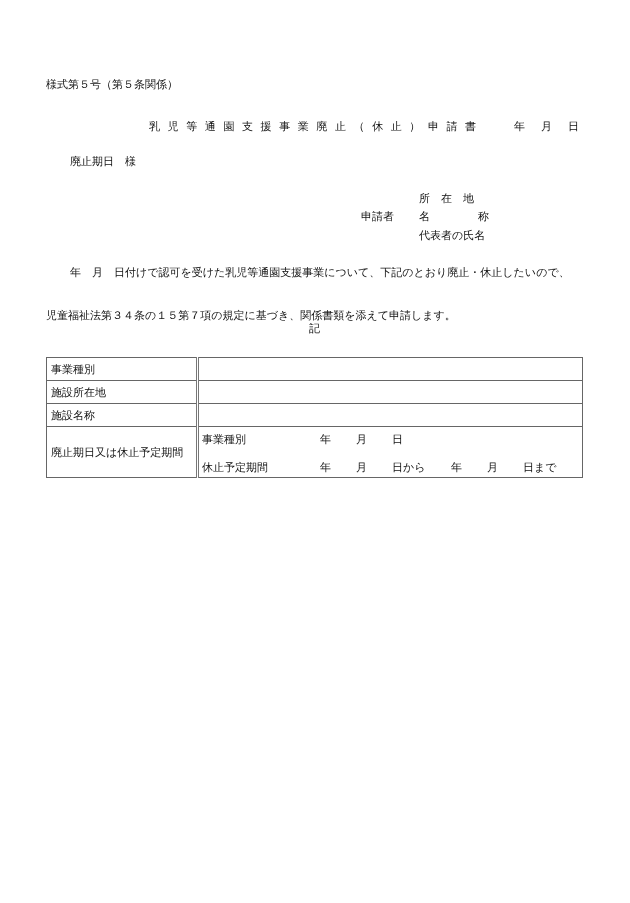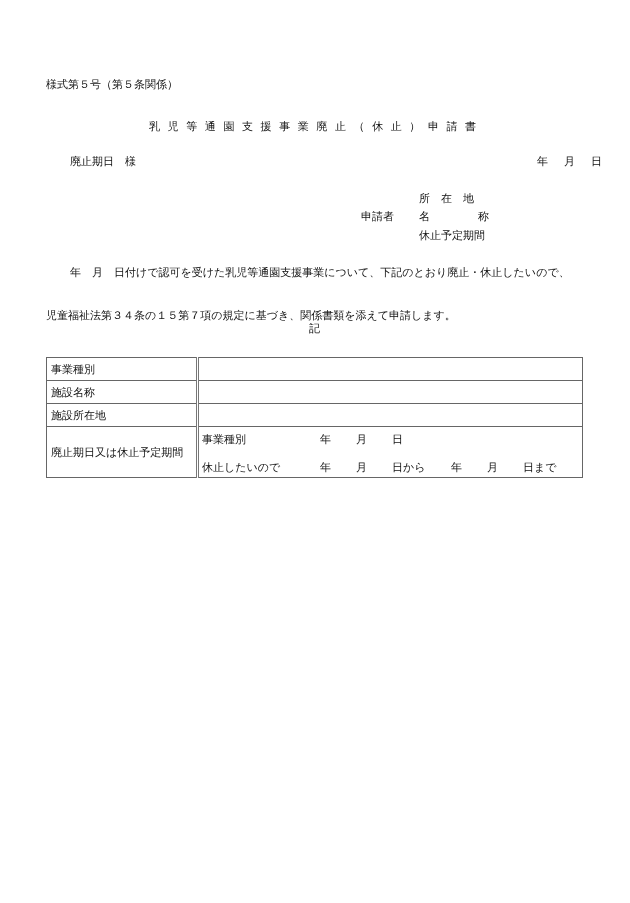--- a/index.html
+++ b/index.html
@@ -15,66 +15,66 @@
   .drow { position:absolute; left:3px; white-space:nowrap; }
   .drow span { position:absolute; }
 </style>
 </head>
 <body>
 
 <div class="abs" style="left:46px;top:78px;">様式第５号（第５条関係）</div>
 
 <div class="abs title" style="left:149px;top:120px;" id="title"><span>乳</span><span>児</span><span>等</span><span>通</span><span>園</span><span>支</span><span>援</span><span>事</span><span>業</span><span>廃</span><span>止</span><span>（</span><span>休</span><span>止</span><span>）</span><span>申</span><span>請</span><span>書</span></div>
 
-<div class="abs" style="left:514px;top:155px;margin-left:23px;">
+<div class="abs" style="left:514px;top:120px;">
   <span>年</span>
   <span style="display:inline-block;width:9px"></span>
   <span>月</span>
   <span style="display:inline-block;width:9px"></span>
   <span>日</span>
 </div>
 
 <div class="abs" style="left:70px;top:155px;">廃止期日　様</div>
 
 <div class="abs" style="left:419px;top:192px;">所　在　地</div>
 <div class="abs" style="left:361px;top:210px;">申請者</div>
 <div class="abs" style="left:419px;top:210px;">名</div>
 <div class="abs" style="left:478px;top:210px;">称</div>
-<div class="abs" style="left:419px;top:229px;">休止予定期間</div>
+<div class="abs" style="left:419px;top:229px;">代表者の氏名</div>
 
 <div class="abs" style="left:70px;top:266px;">年　月　日付けで認可を受けた乳児等通園支援事業について、下記のとおり廃止・休止したいので、</div>
 <div class="abs" style="left:46px;top:285px;margin-top:24px;">児童福祉法第３４条の１５第７項の規定に基づき、関係書類を添えて申請します。</div>
 
 <div class="abs" style="left:309px;top:322px;">記</div>
 
 <table class="form">
   <tbody>
       <tr>
     <td class="label">事業種別</td>
     <td></td>
   </tr>
   <tr>
-    <td class="label">施設名称</td>
+    <td class="label">施設所在地</td>
     <td></td>
   </tr>
   <tr>
-    <td class="label">施設所在地</td>
+    <td class="label">施設名称</td>
     <td></td>
   </tr>
   <tr>
     <td class="label" style="height:50px">廃止期日又は休止予定期間</td>
     <td class="date-cell">
       <div class="drow" style="top:5px;">
         <span style="left:0">事業種別</span>
         <span style="left:118px">年</span>
         <span style="left:154px">月</span>
         <span style="left:190px">日</span>
       </div>
       <div class="drow" style="top:33px;">
-        <span style="left:0">休止したいので</span>
+        <span style="left:0">休止予定期間</span>
         <span style="left:118px">年</span>
         <span style="left:154px">月</span>
         <span style="left:190px">日から</span>
         <span style="left:249px">年</span>
         <span style="left:285px">月</span>
         <span style="left:321px">日まで</span>
       </div>
     </td>
   </tr>
 </tbody>

